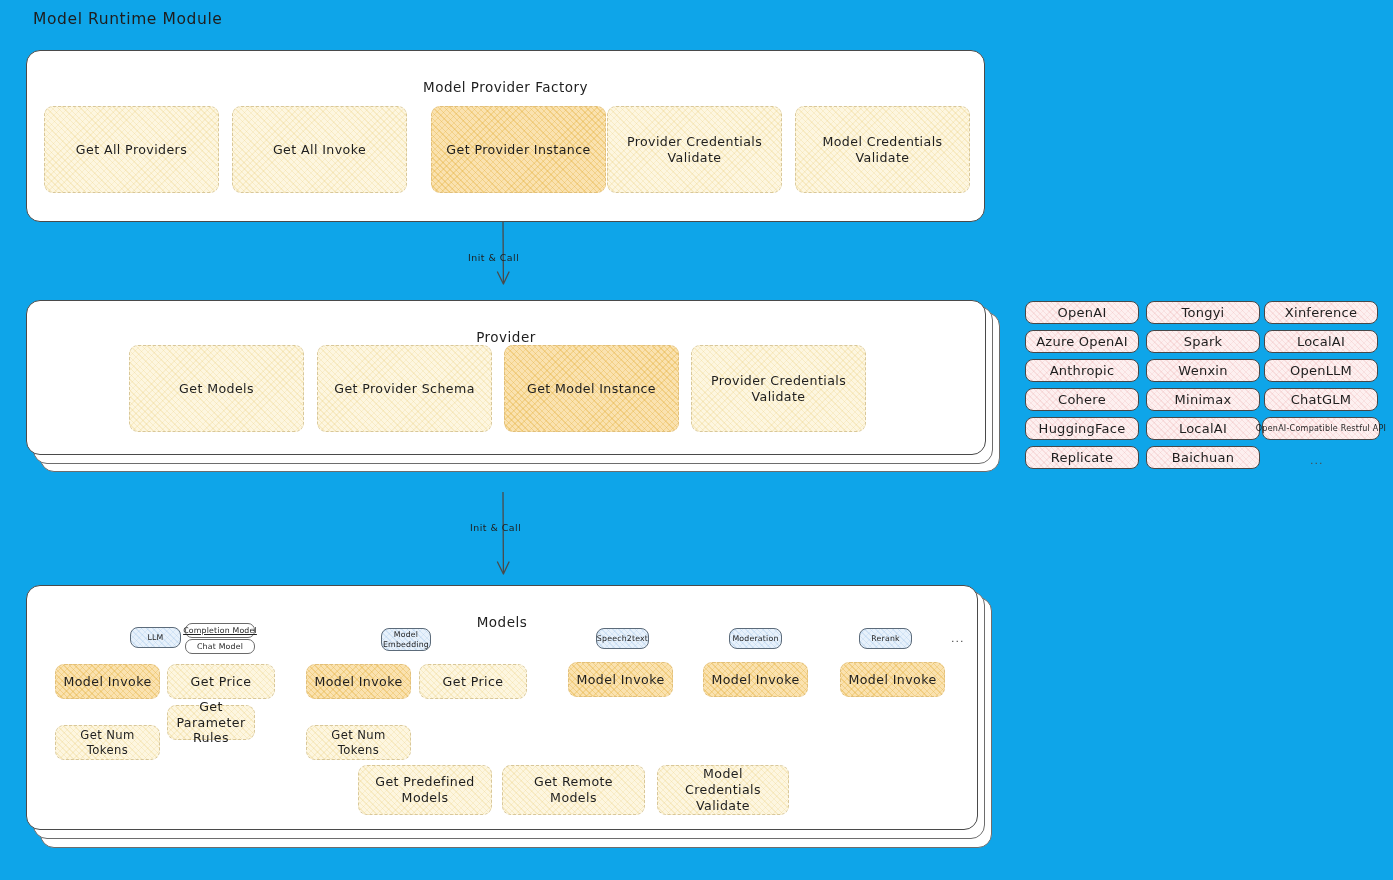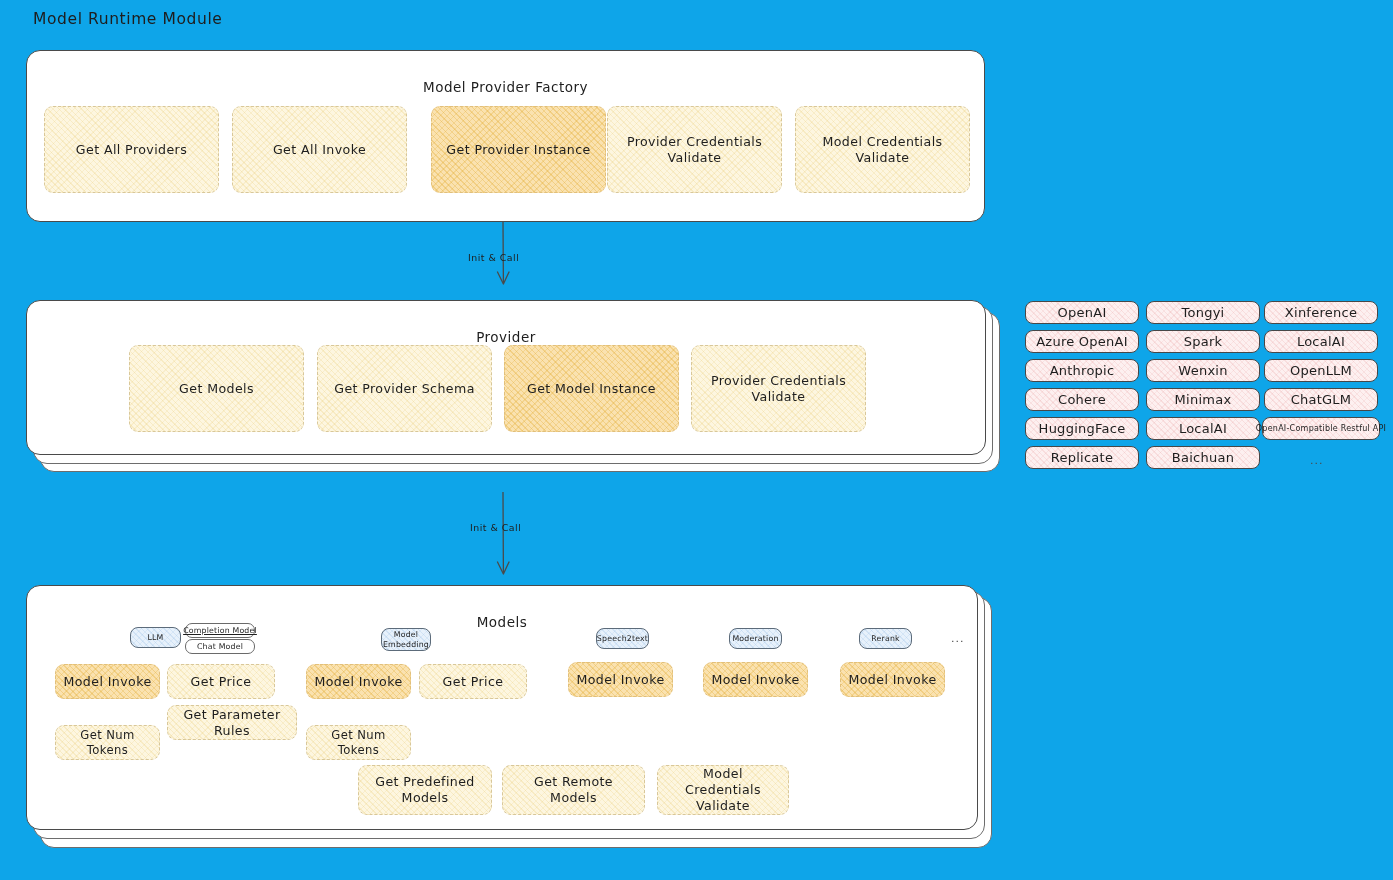--- a/index.html
+++ b/index.html
@@ -189,21 +189,21 @@
     <div class="card-title hand">Models</div>
   </div>
 
   <div class="tchip hand" style="left:130px; top:627px; width:51px; height:21px;">LLM</div>
   <div class="wchip hand" style="left:185px; top:623px; width:70px; height:15px;text-decoration:underline;">Completion Model</div>
   <div class="wchip hand" style="left:185px; top:639px; width:70px; height:15px;">Chat Model</div>
 
   <div class="mbox hl hand" style="left:55px; top:664px; width:105px; height:35px;">Model Invoke</div>
   <div class="mbox hand" style="left:167px; top:664px; width:108px; height:35px;">Get Price</div>
   <div class="mbox hand sm" style="left:55px; top:705px; width:105px; height:35px;">Get Num Tokens</div>
-  <div class="mbox hand" style="left:167px; top:705px; width:130px; height:35px;">Get Parameter Rules</div>
+  <div class="mbox hand" style="left:167px; top:705px; width:88px; height:35px;">Get Parameter Rules</div>
 
   <div class="tchip hand" style="left:381px; top:628px; width:50px; height:23px;">Model Embedding</div>
 
   <div class="mbox hl hand" style="left:306px; top:664px; width:105px; height:35px;">Model Invoke</div>
   <div class="mbox hand" style="left:419px; top:664px; width:108px; height:35px;">Get Price</div>
   <div class="mbox hand sm" style="left:306px; top:705px; width:105px; height:35px;">Get Num Tokens</div>
 
   <div class="tchip hand" style="left:596px; top:628px; width:53px; height:21px;">Speech2text</div>
   <div class="mbox hl hand" style="left:568px; top:662px; width:105px; height:35px;">Model Invoke</div>
 

